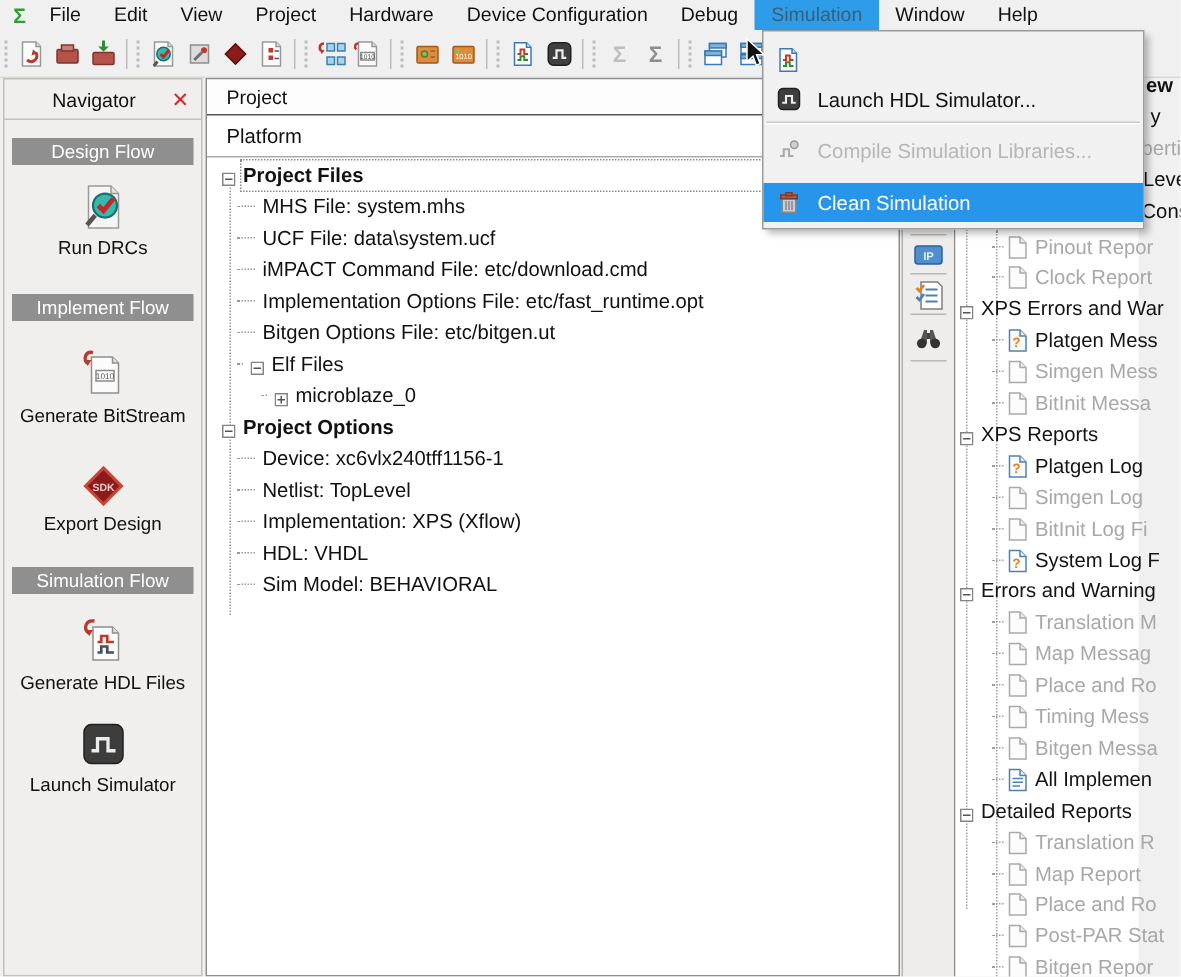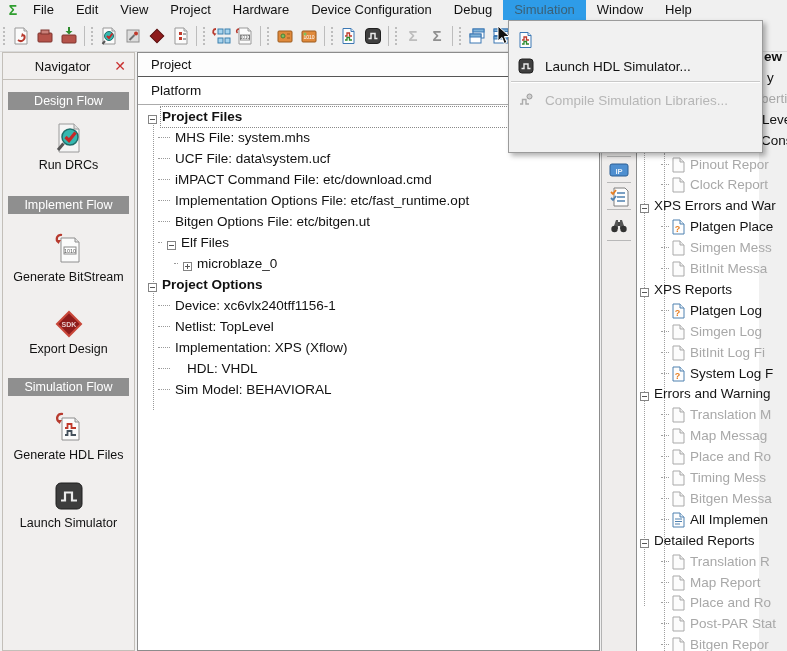--- a/index.html
+++ b/index.html
@@ -411,21 +411,21 @@
         <span class="lbl">Device: xc6vlx240tff1156-1</span>
       </div>
       <div class="trow" style="padding-left: 20px;">
         <span class="dash" style="width: 12px;"></span>
         <span class="lbl">Netlist: TopLevel</span>
       </div>
       <div class="trow" style="padding-left: 20px;">
         <span class="dash" style="width: 12px;"></span>
         <span class="lbl">Implementation: XPS (Xflow)</span>
       </div>
-      <div class="trow" style="padding-left: 20px; gap: 12px;">
+      <div class="trow" style="padding-left: 20px;">
         <span class="dash" style="width: 12px;"></span>
         <span class="lbl">HDL: VHDL</span>
       </div>
       <div class="trow" style="padding-left: 20px;">
         <span class="dash" style="width: 12px;"></span>
         <span class="lbl">Sim Model: BEHAVIORAL</span>
       </div>
     </div>
 </div>
 
@@ -501,21 +501,21 @@
     </div>
     <div class="rrow" style="top: 163px; padding-left: 24px;">
       <span class="dash" style="width: 8px;"></span>
       <span class="ticon">
         <svg width="13" height="16" viewBox="0 0 13 16">
           <path d="M1 1h7l4 4v10H1z" fill="#fdfdfd" stroke="#4f81b0"></path>
           <path d="M8 1v4h4" fill="#e7eff6" stroke="#4f81b0"></path>
           <text x="5.5" y="12.5" text-anchor="middle" font-size="9" font-weight="bold" fill="#e67e22">?</text>
         </svg>
       </span>
-      <span class="lbl">Platgen Place</span>
+      <span class="lbl">Platgen Mess</span>
     </div>
     <div class="rrow disabled" style="top: 184px; padding-left: 24px;">
       <span class="dash" style="width: 8px;"></span>
       <span class="ticon">
         <svg width="13" height="16" viewBox="0 0 13 16">
           <path d="M1 1h7l4 4v10H1z" fill="#fcfcfc" stroke="#a9a9a9"></path>
           <path d="M8 1v4h4" fill="#ebebeb" stroke="#a9a9a9"></path>
         </svg>
       </span>
       <span class="lbl">Simgen Mess</span>
@@ -734,19 +734,32 @@
     <div class="sm-item disabled" style="top: 67px;">
       <span class="micon">
         <span style="display: flex;">
           <svg width="18" height="18" viewBox="0 0 18 18">
             <path d="M3 13h2.5V8.5H9V13h3" stroke="#ababab" stroke-width="1.4" fill="none"></path>
             <circle cx="12.5" cy="5.5" r="2.5" fill="#cfcfcf" stroke="#9b9b9b"></circle>
           </svg>
         </span>
       </span>
       <span>Compile Simulation Libraries...</span>
+    </div>
+    <div class="sm-item highlighted" style="top: 101px;">
+      <span class="micon">
+        <span style="display: flex;">
+          <svg width="18" height="18" viewBox="0 0 18 18">
+            <rect x="4.5" y="6.5" width="9" height="9" fill="#c9cdd1" stroke="#85898d"></rect>
+            <path d="M7 8v6M9 8v6M11 8v6" stroke="#85898d"></path>
+            <rect x="3.5" y="4" width="11" height="2.5" fill="#b05a4a" stroke="#7e3a2e"></rect>
+            <rect x="7" y="2.5" width="4" height="2" fill="#b05a4a" stroke="#7e3a2e"></rect>
+          </svg>
+        </span>
+      </span>
+      <span>Clean Simulation</span>
     </div>
   </div>
 <div id="cursor">
   <svg width="16" height="20" viewBox="0 0 16 20">
     <path d="M1 1 L1 16 L5 12.5 L7.2 18.5 L9.8 17.4 L7.4 11.5 L12.5 11.5 Z" fill="#111" stroke="#fff" stroke-width="1"></path>
   </svg>
 </div>
 
 </body></html>

